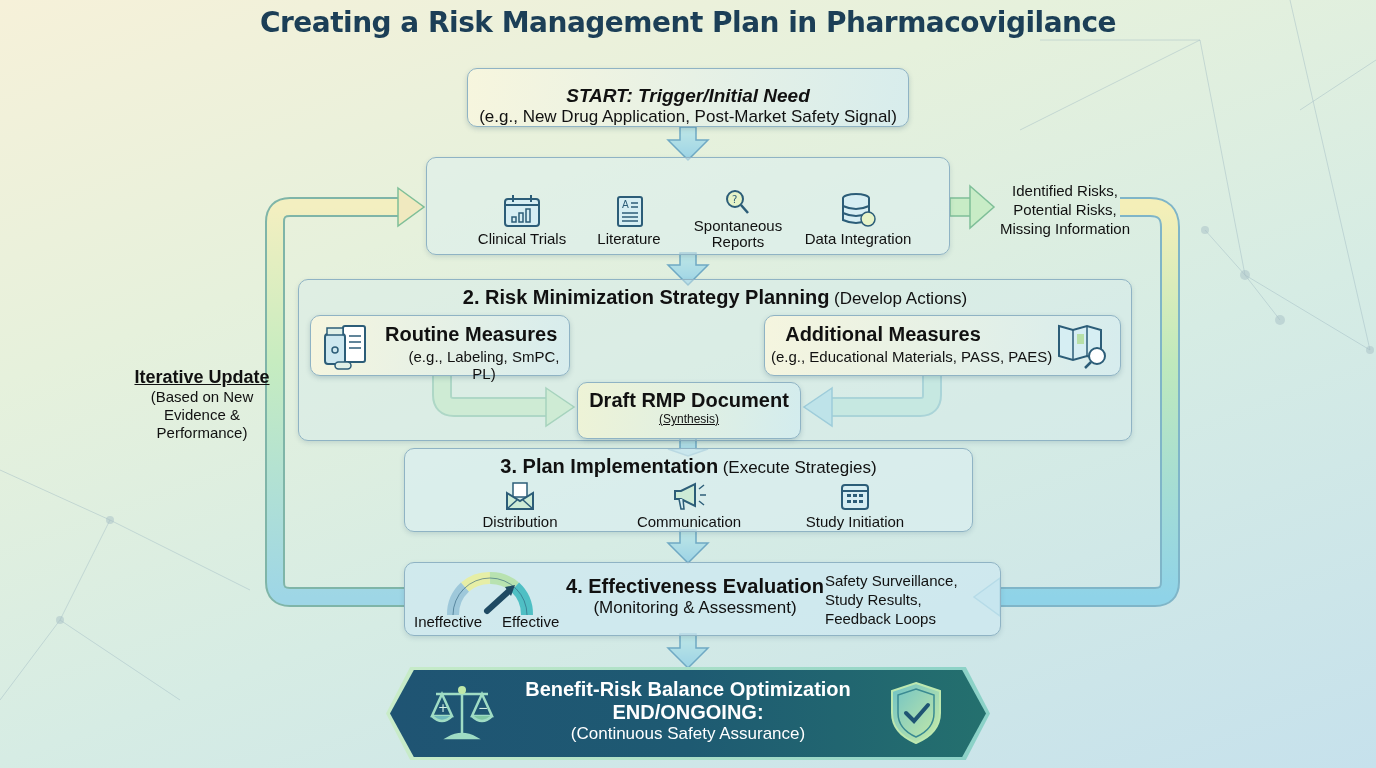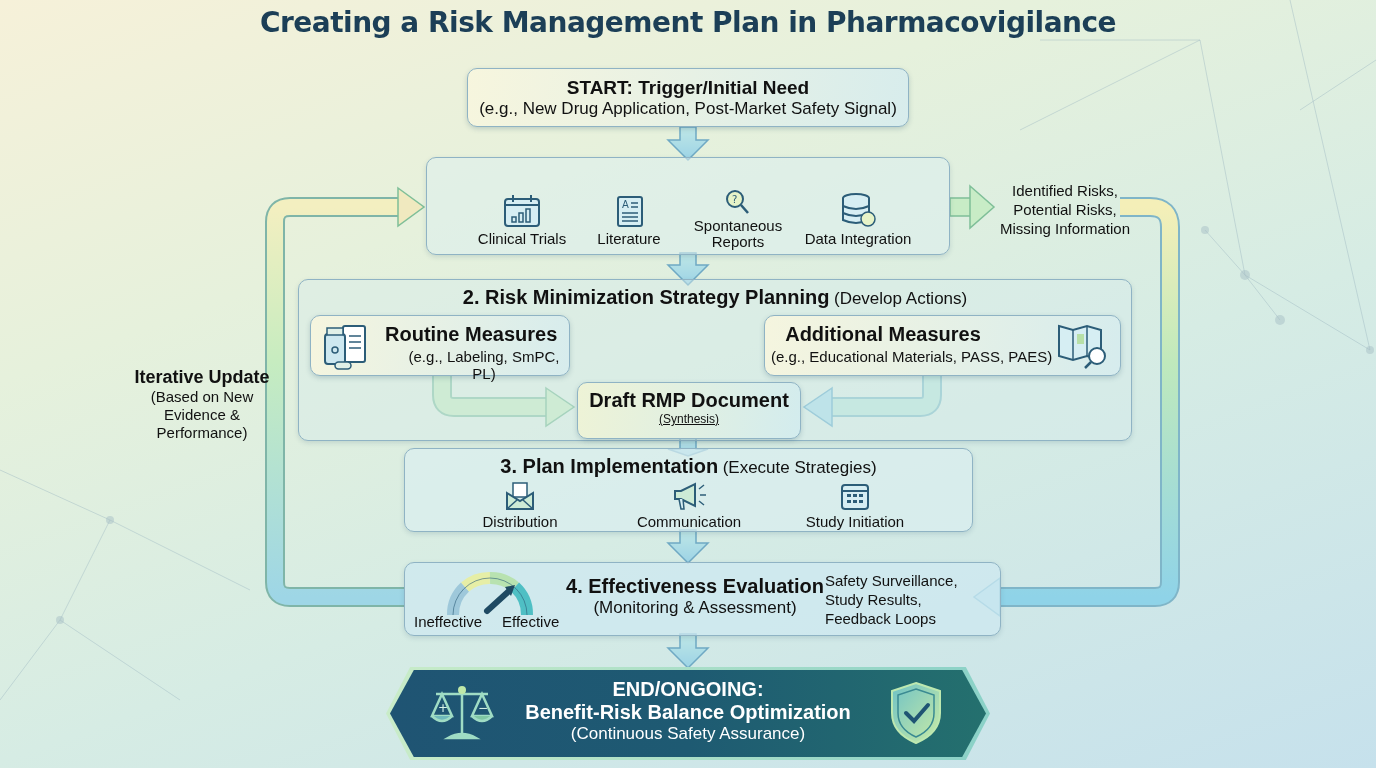--- a/index.html
+++ b/index.html
@@ -113,21 +113,21 @@
   <g fill="url(#gDown)" stroke="#6fa9c4" stroke-width="1.5">
     <polygon points="680,127 696,127 696,140 708,140 688,160 668,140 680,140"></polygon>
     <polygon points="680,253 696,253 696,265 708,265 688,285 668,265 680,265"></polygon>
     <polygon points="680,437 696,437 696,449 708,449 688,456 668,449 680,449"></polygon>
     <polygon points="680,530 696,530 696,543 708,543 688,563 668,543 680,543"></polygon>
     <polygon points="680,634 696,634 696,648 708,648 688,668 668,648 680,648"></polygon>
   </g>
 </svg>
 
 <div class="abs box" style="left:467px;top:68px;width:440px;height:57px;">
-  <div class="bold hdr" style="margin-top:8px;font-size:19px;">START: Trigger/Initial Need</div>
+  <div class="bold hdr" style="margin-top:16px;font-size:19px;font-style:italic;">START: Trigger/Initial Need</div>
   <div class="sub">(e.g., New Drug Application, Post-Market Safety Signal)</div>
 </div>
 
 <div class="abs box-plain" style="left:426px;top:157px;width:522px;height:96px;">
   <div class="icon-item" style="left:40px;top:36px;width:110px;">
     <svg width="40" height="34" viewBox="0 0 40 34">
         <rect x="3" y="5" width="34" height="27" rx="3" fill="#d6eef3" stroke="#2c5d78" stroke-width="2"></rect>
         <line x1="3" y1="11" x2="37" y2="11" stroke="#2c5d78" stroke-width="2"></line>
         <line x1="11" y1="1" x2="11" y2="8" stroke="#2c5d78" stroke-width="2"></line>
         <line x1="29" y1="1" x2="29" y2="8" stroke="#2c5d78" stroke-width="2"></line>
@@ -272,21 +272,21 @@
     <div class="sub">(Monitoring &amp; Assessment)</div>
   </div>
   <div class="abs" style="left:420px;top:8px;width:150px;text-align:left;font-size:15px;line-height:19px;">
     <div>Safety Surveillance,</div>
     <div>Study Results,</div>
     <div>Feedback Loops</div>
   </div>
 </div>
 
 <div class="abs" style="left:122px;top:367px;width:160px;text-align:center;">
-  <div class="bold" style="font-size:18px;">Iterative Update</div>
+  <div class="bold" style="font-size:18px;text-decoration:underline;">Iterative Update</div>
   <div style="font-size:15px;line-height:18px;">
     <div>(Based on New</div>
     <div>Evidence &amp;</div>
     <div>Performance)</div>
   </div>
 </div>
 
 <div class="abs end-shape"></div>
 <div class="abs end-inner"></div>
 <svg class="abs" style="left:428px;top:680px;" width="68" height="68" viewBox="0 0 68 68">
@@ -297,22 +297,22 @@
     <path d="M14 14 L4 36 H24 Z"></path>
       <path d="M54 14 L44 36 H64 Z"></path>
     <path d="M4 36 Q14 46 24 36" fill="#6fb9bb"></path>
       <path d="M44 36 Q54 46 64 36" fill="#7fc7a4"></path>
   </g>
   <circle cx="34" cy="10" r="4" fill="#bfe8a8"></circle>
   <text x="10" y="32" font-size="12" fill="#d8f4e8" font-family="DejaVu Sans">+</text>
   <text x="50" y="32" font-size="12" fill="#d8f4e8" font-family="DejaVu Sans">−</text>
 </svg>
 <div class="abs end-text" style="left:490px;top:678px;width:396px;">
+  <div class="bold" style="font-size:20px;">Benefit-Risk Balance Optimization</div>
   <div class="bold" style="font-size:20px;">END/ONGOING:</div>
-  <div class="bold" style="font-size:20px;">Benefit-Risk Balance Optimization</div>
   <div style="font-size:17px;">(Continuous Safety Assurance)</div>
 </div>
 <svg class="abs" style="left:886px;top:679px;" width="60" height="68" viewBox="0 0 60 68">
   <defs>
       <linearGradient id="shg" x1="0" y1="0" x2="1" y2="1">
         <stop offset="0" stop-color="#6fc2c6"></stop>
         <stop offset="1" stop-color="#c9eba6"></stop>
       </linearGradient>
     </defs>
   <path d="M30 4 L54 12 V34 Q54 54 30 64 Q6 54 6 34 V12 Z" fill="url(#shg)" stroke="#bde8b0" stroke-width="2"></path>

